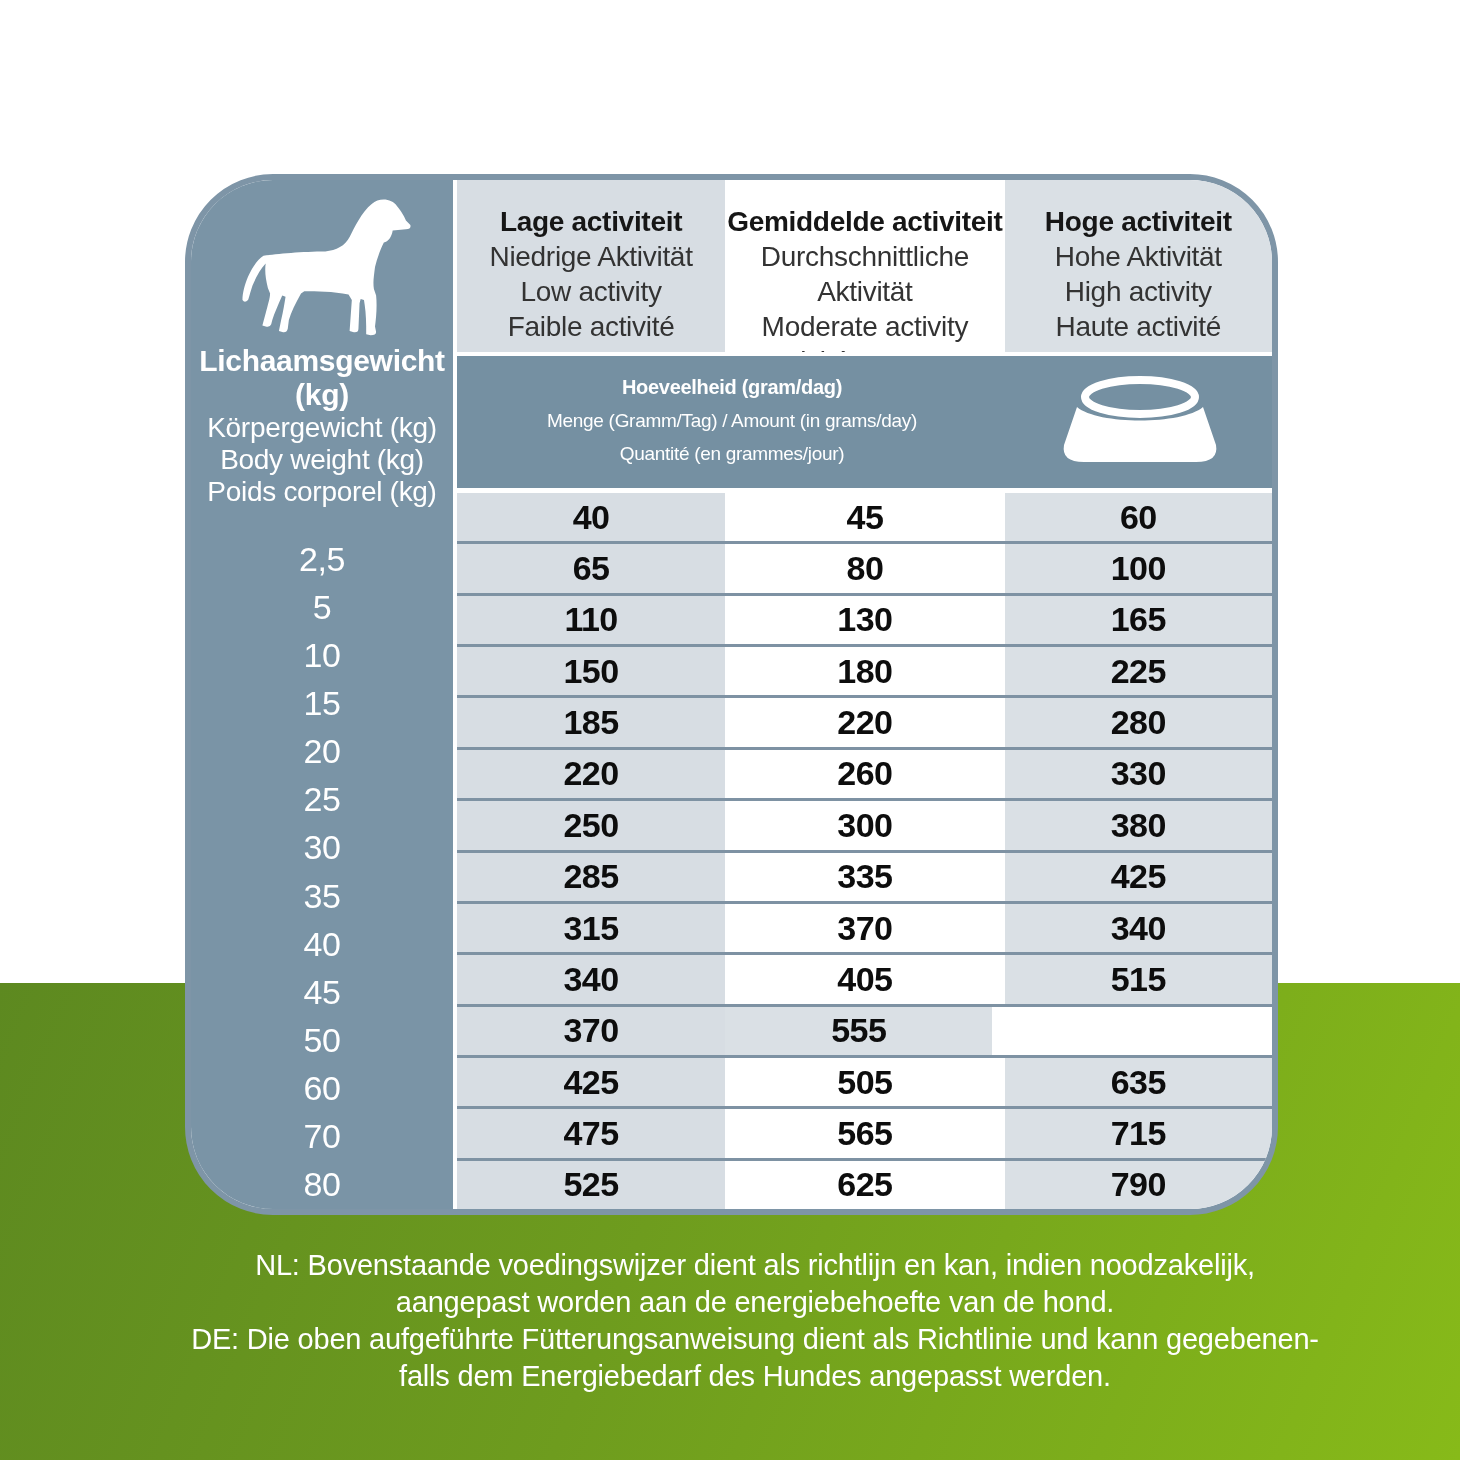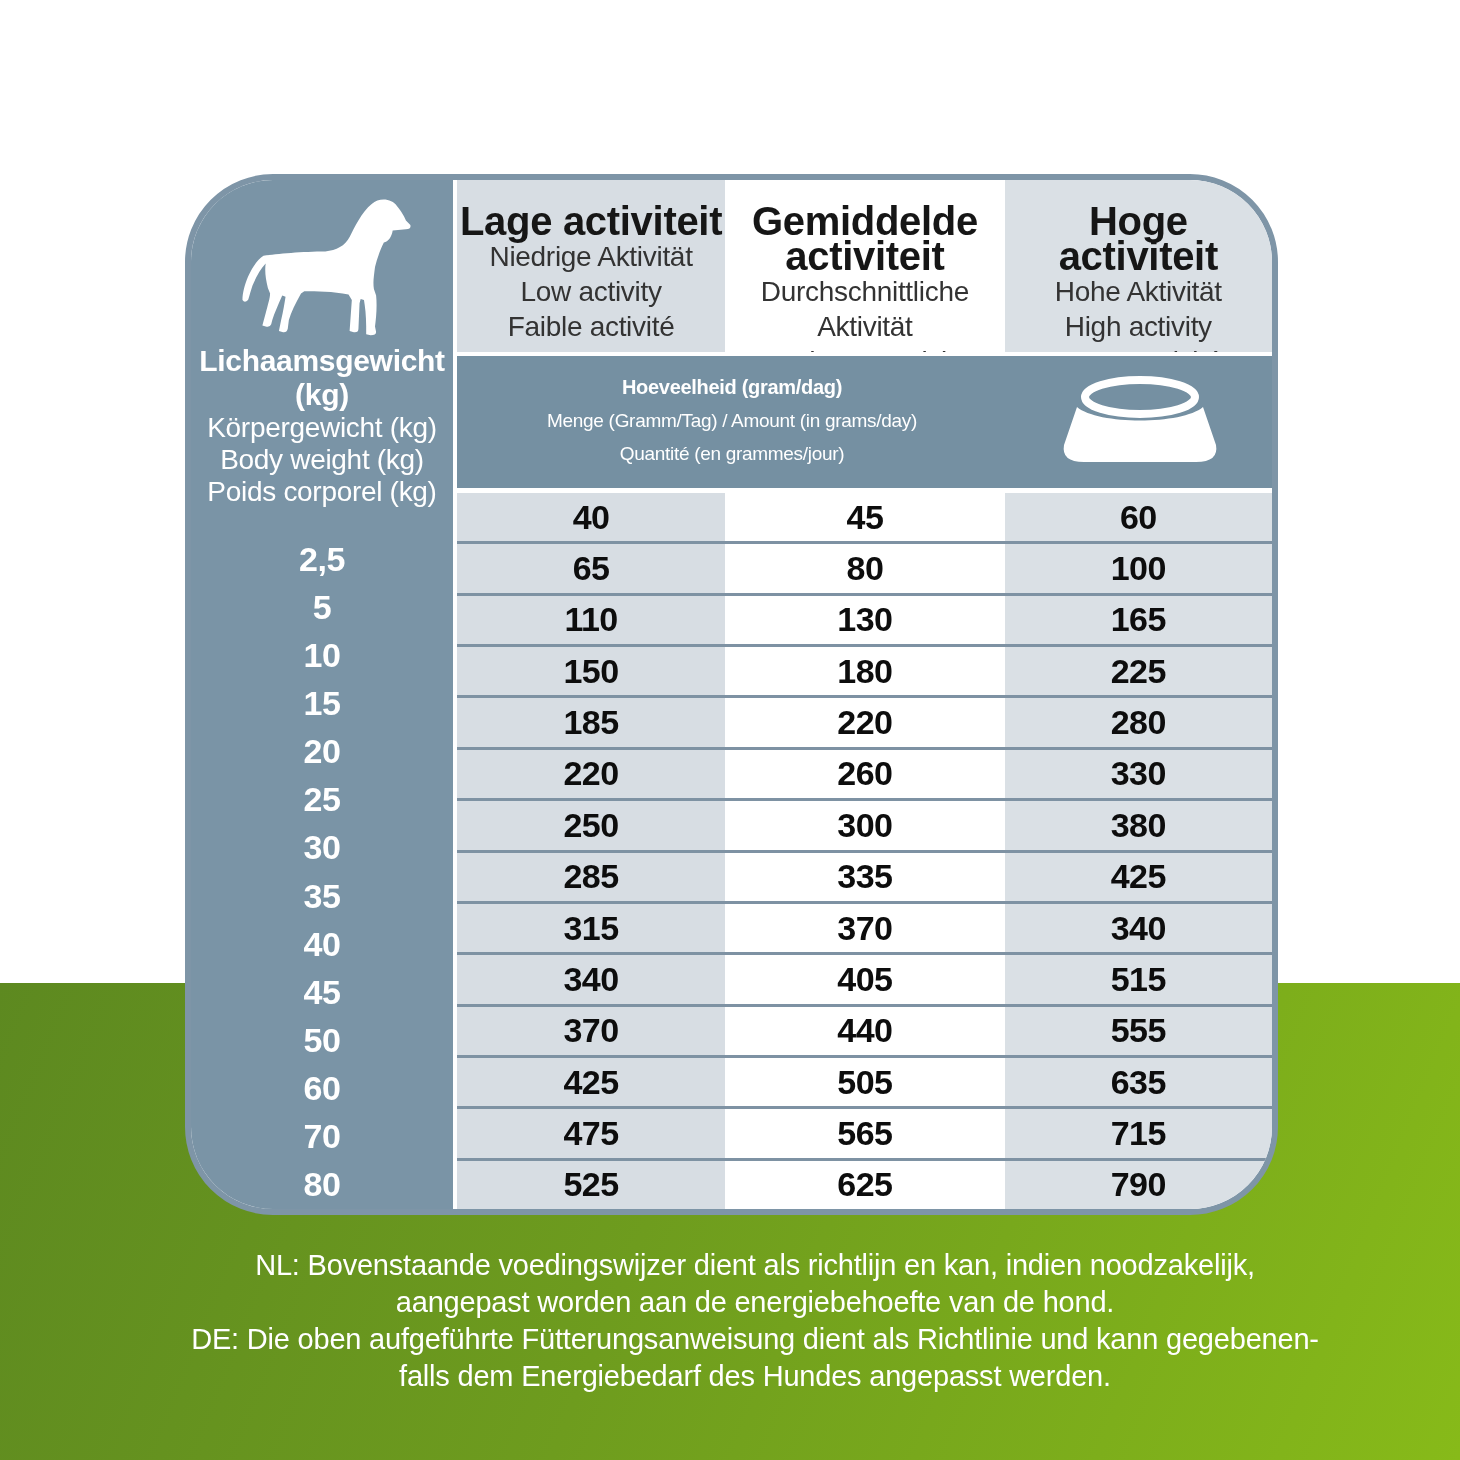--- a/index.html
+++ b/index.html
@@ -21,25 +21,25 @@
   .data-col{flex:1;display:flex;flex-direction:column;}
 
   .left-top{height:313px;display:flex;flex-direction:column;align-items:center;}
   .dog-wrap{margin-top:14px;height:150px;display:flex;align-items:center;justify-content:center;}
   .left-labels{margin-top:2px;text-align:center;color:#ffffff;letter-spacing:-0.3px;}
   .left-labels .t{font-size:30px;font-weight:bold;line-height:34px;}
   .left-labels .s{font-size:28px;line-height:32px;}
 
   .weight-rows{flex:1;display:flex;flex-direction:column;}
   .wrow{flex:1;display:flex;align-items:center;justify-content:center;
-        color:#ffffff;font-size:34px;font-weight:bold;letter-spacing:-0.5px;}
+        color:#ffffff;font-size:34px;font-weight:normal;letter-spacing:-0.5px;}
 
   .header-row{height:172px;display:flex;flex-direction:row;}
   .hblock{box-sizing:border-box;padding-top:24px;text-align:center;letter-spacing:-0.3px;}
-  .hblock .t{font-size:40px;font-weight:bold;color:#161616;line-height:35px;}
+  .hblock .t{font-size:28px;font-weight:bold;color:#161616;line-height:35px;}
   .hblock .s{font-size:28px;color:#333333;line-height:35px;}
   .hb1{flex-basis:32.9%;background:#D7DDE3;}
   .hb2{flex-basis:34.3%;background:#ffffff;}
   .hb3{flex-basis:32.8%;background:#DAE0E5;}
 
   .hgap{height:4px;background:#ffffff;}
   .bgap{height:5px;background:#ffffff;}
 
   .band{height:132px;background:#7590A2;display:flex;flex-direction:row;align-items:stretch;}
   .band-text{flex:1;box-sizing:border-box;padding-top:14px;text-align:center;color:#ffffff;letter-spacing:-0.3px;}
@@ -223,21 +223,20 @@
             <div class="cell c2">370</div>
             <div class="cell c3">340</div>
           </div>
           <div class="row">
             <div class="cell c1">340</div>
             <div class="cell c2">405</div>
             <div class="cell c3">515</div>
           </div>
           <div class="row">
             <div class="cell c1">370</div>
-            <div class="cell c2">440</div>
             <div class="cell c3">555</div>
           </div>
           <div class="row">
             <div class="cell c1">425</div>
             <div class="cell c2">505</div>
             <div class="cell c3">635</div>
           </div>
           <div class="row">
             <div class="cell c1">475</div>
             <div class="cell c2">565</div>

